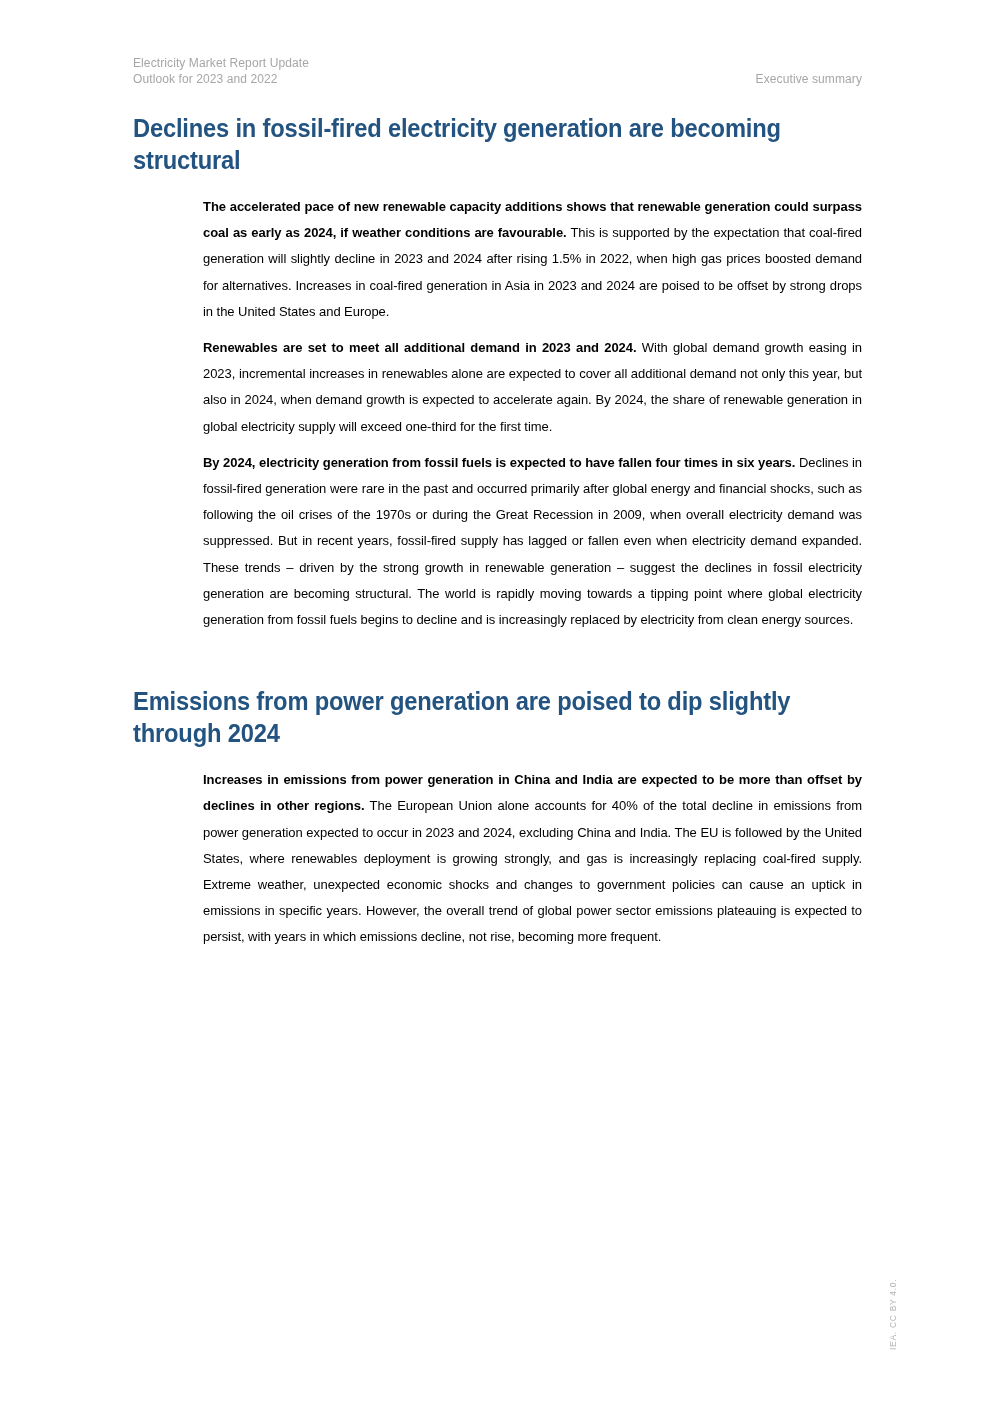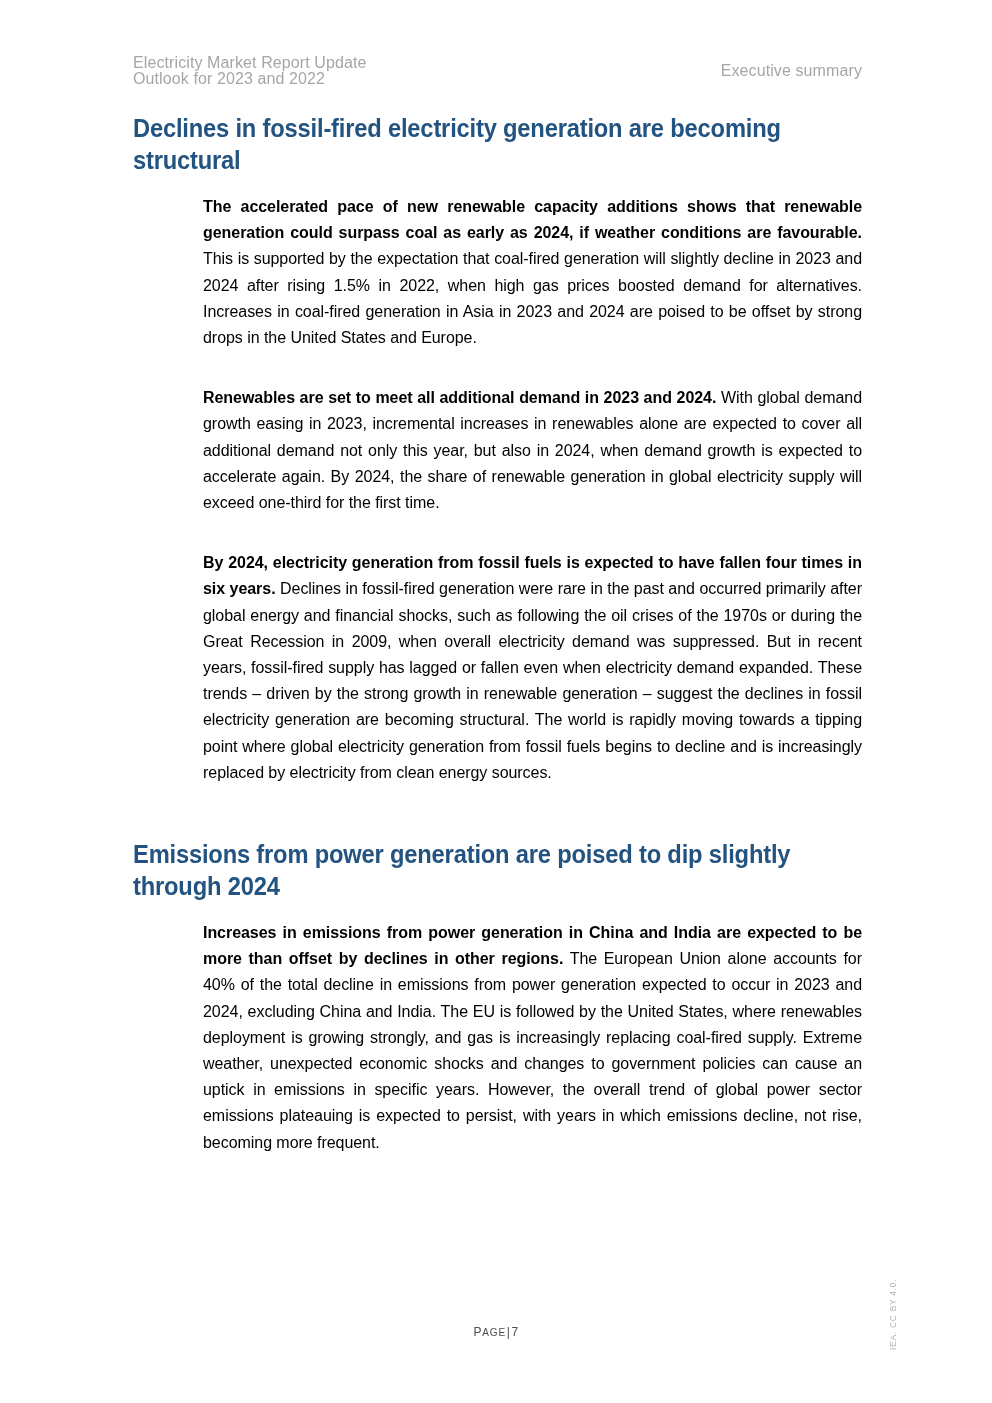--- a/index.html
+++ b/index.html
@@ -22,23 +22,23 @@
   }
 
   
   .running-header {
     position: absolute;
     top: 55px;
     left: 133px;
     width: 729px;
     display: flex;
     justify-content: space-between;
-    align-items: center;
+    align-items: flex-end;
     color: #a6a6a6;
-    font-size: 16px;
+    font-size: 12px;
     line-height: 16px;
     letter-spacing: 0.1px;
   }
   .running-header .left-block {
     display: flex;
     flex-direction: column;
   }
   .running-header .right-block {
     text-align: right;
     white-space: nowrap;
@@ -68,27 +68,27 @@
 
   .body-block {
     margin-left: 70px;
     width: 659px;
   }
 
   p.para {
     margin: 0;
     text-align: justify;
     text-justify: inter-word;
-    font-size: 16px;
+    font-size: 13px;
     line-height: 26.2px;
     color: #000000;
     letter-spacing: -0.05px;
   }
   p.para + p.para {
-    margin-top: 34px;
+    margin-top: 10px;
   }
   p.para b {
     font-weight: bold;
   }
   .gap-before-h2 { height: 52px; }
   .gap-after-h2 { height: 18px; }
 
   
   .footer-page {
     position: absolute;
@@ -151,19 +151,16 @@
     <h2 class="section-heading">Emissions from power generation are poised to dip slightly through 2024</h2>
 
     <div class="gap-after-h2"></div>
 
     <div class="body-block">
       <p class="para"><b>Increases in emissions from power generation in China and India are expected to be more than offset by declines in other regions.</b><span> The European Union alone accounts for 40% of the total decline in emissions from power generation expected to occur in 2023 and 2024, excluding China and India. The EU is followed by the United States, where renewables deployment is growing strongly, and gas is increasingly replacing coal-fired supply. Extreme weather, unexpected economic shocks and changes to government policies can cause an uptick in emissions in specific years. However, the overall trend of global power sector emissions plateauing is expected to persist, with years in which emissions decline, not rise, becoming more frequent.</span></p>
     </div>
 
   </div>
 
-  <div class="footer-page">
-    <span class="smallcaps"><span style="font-size:12px;">P</span>AGE</span><span class="bar">|</span><span>7</span>
-  </div>
 
   <div class="credit-vertical">IEA. CC BY 4.0.</div>
 
 </div>
 
 </body></html>

